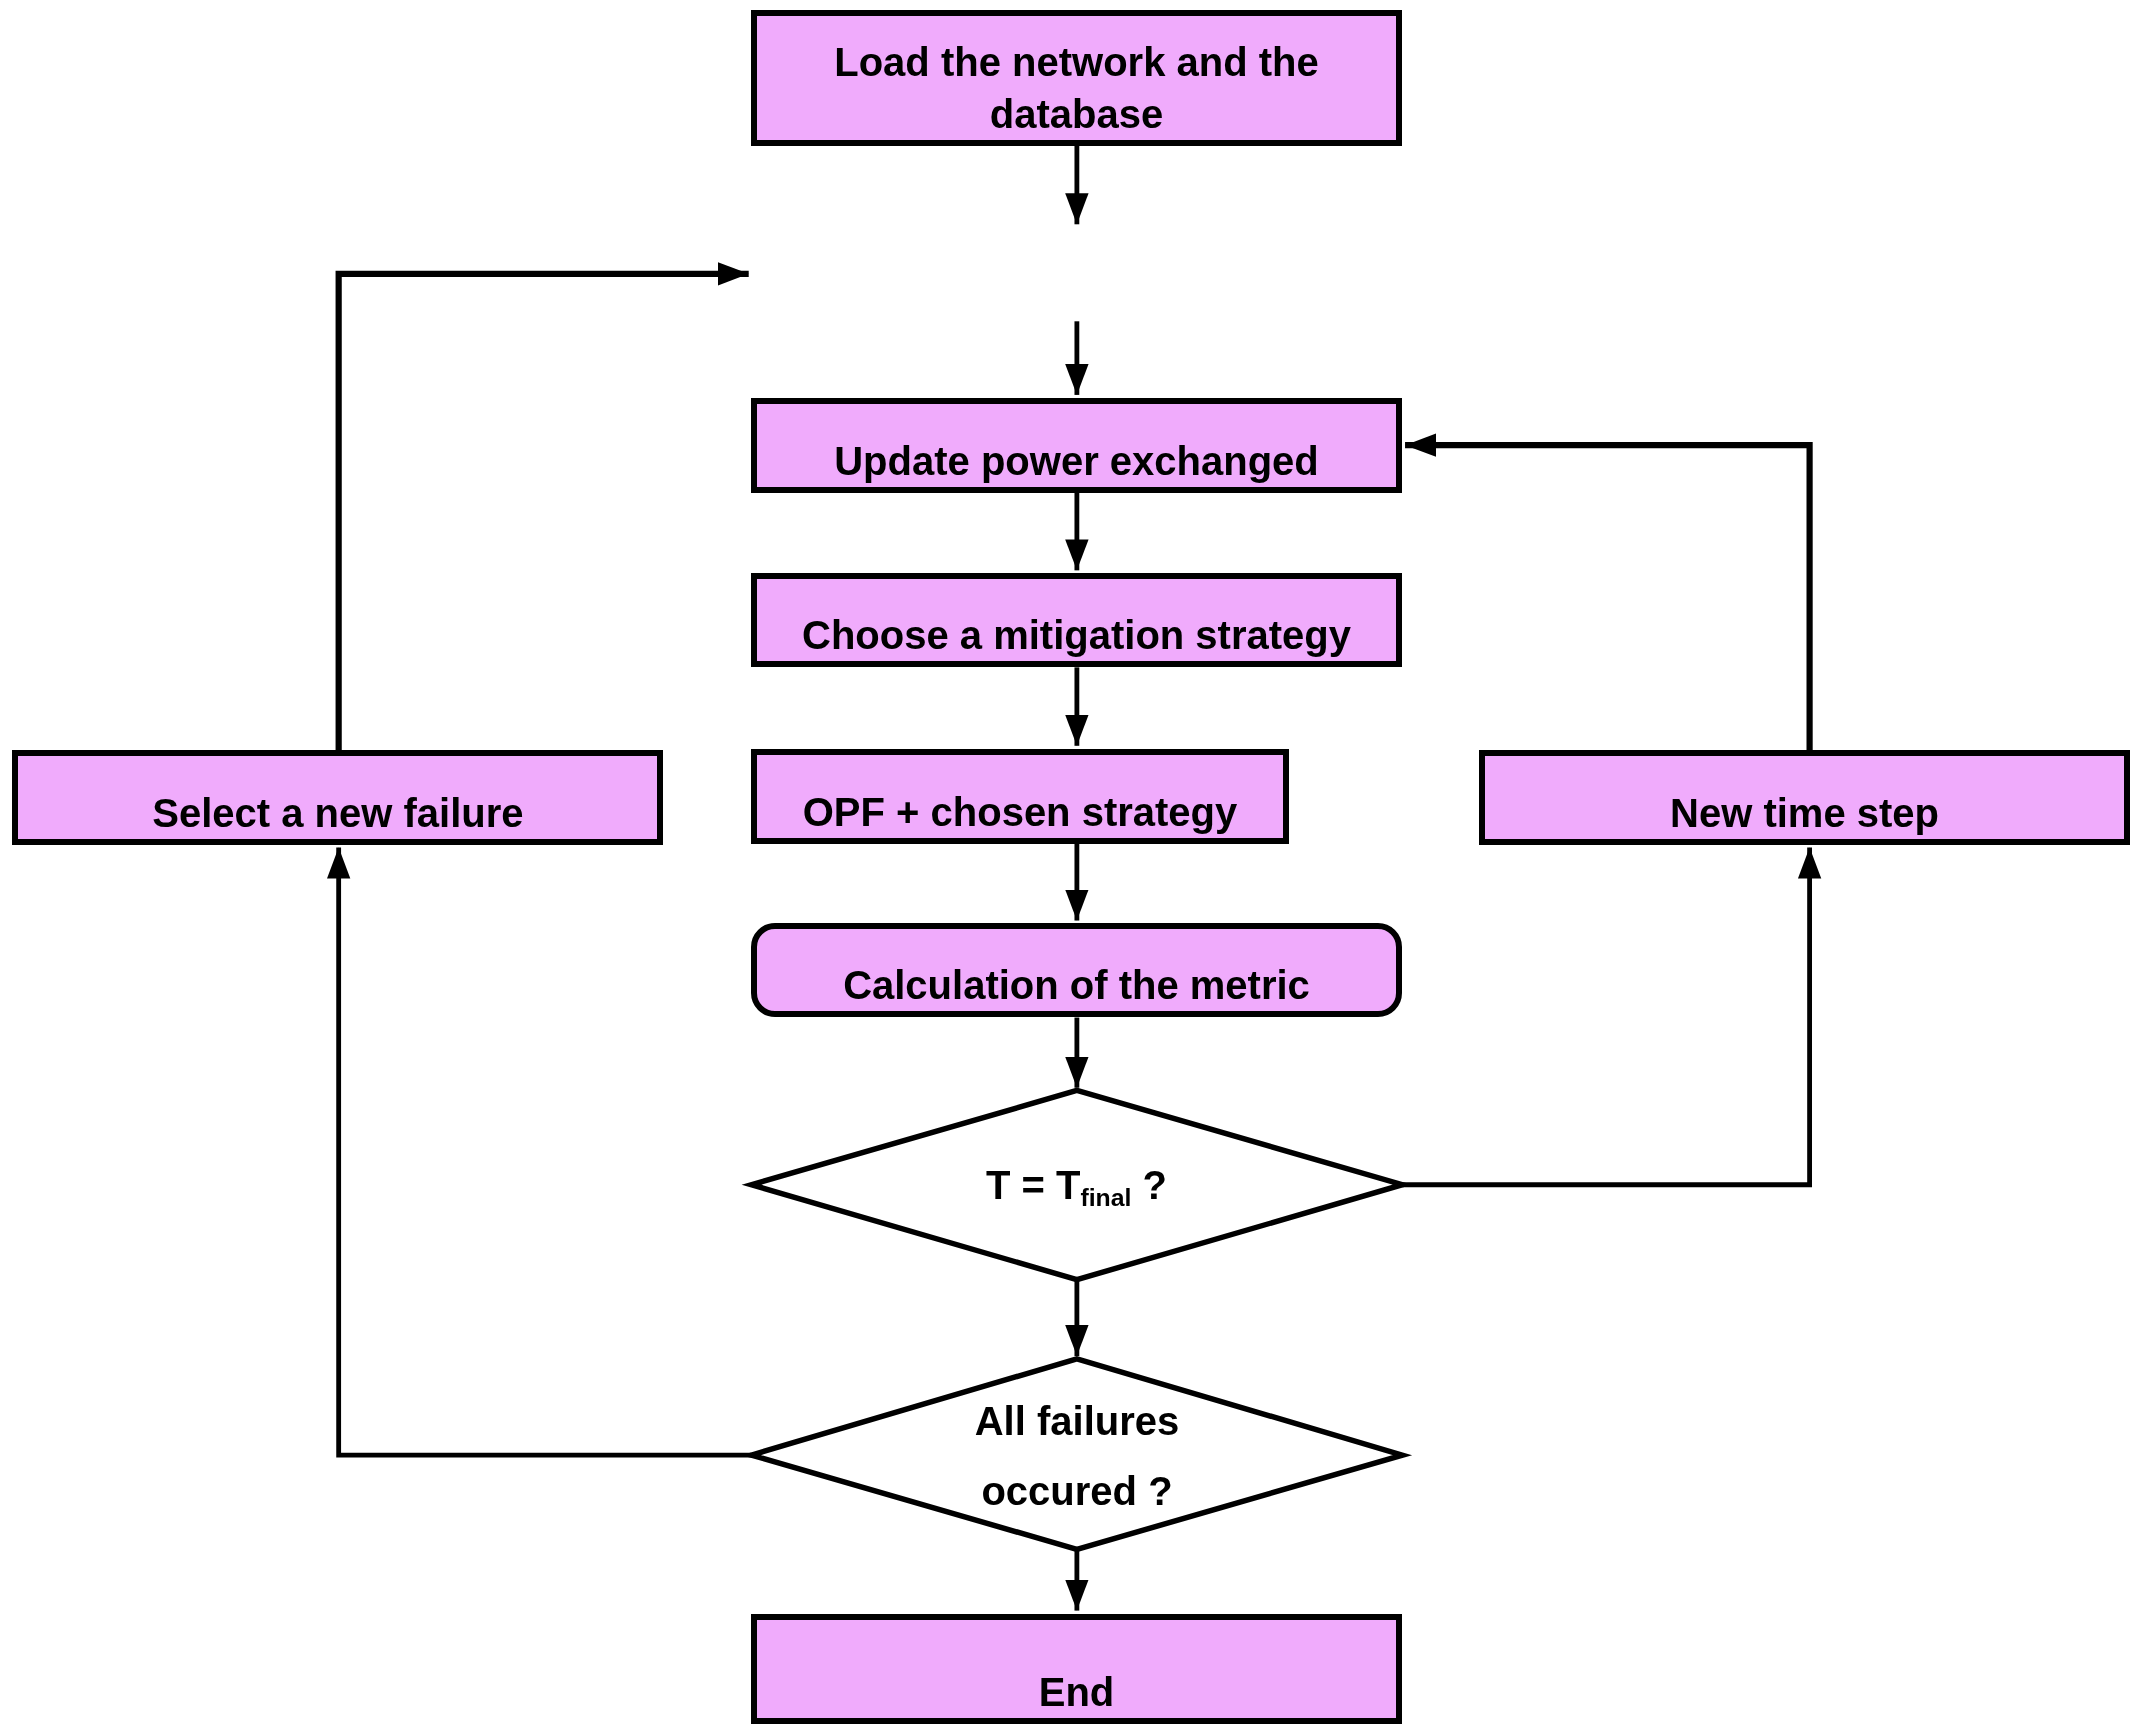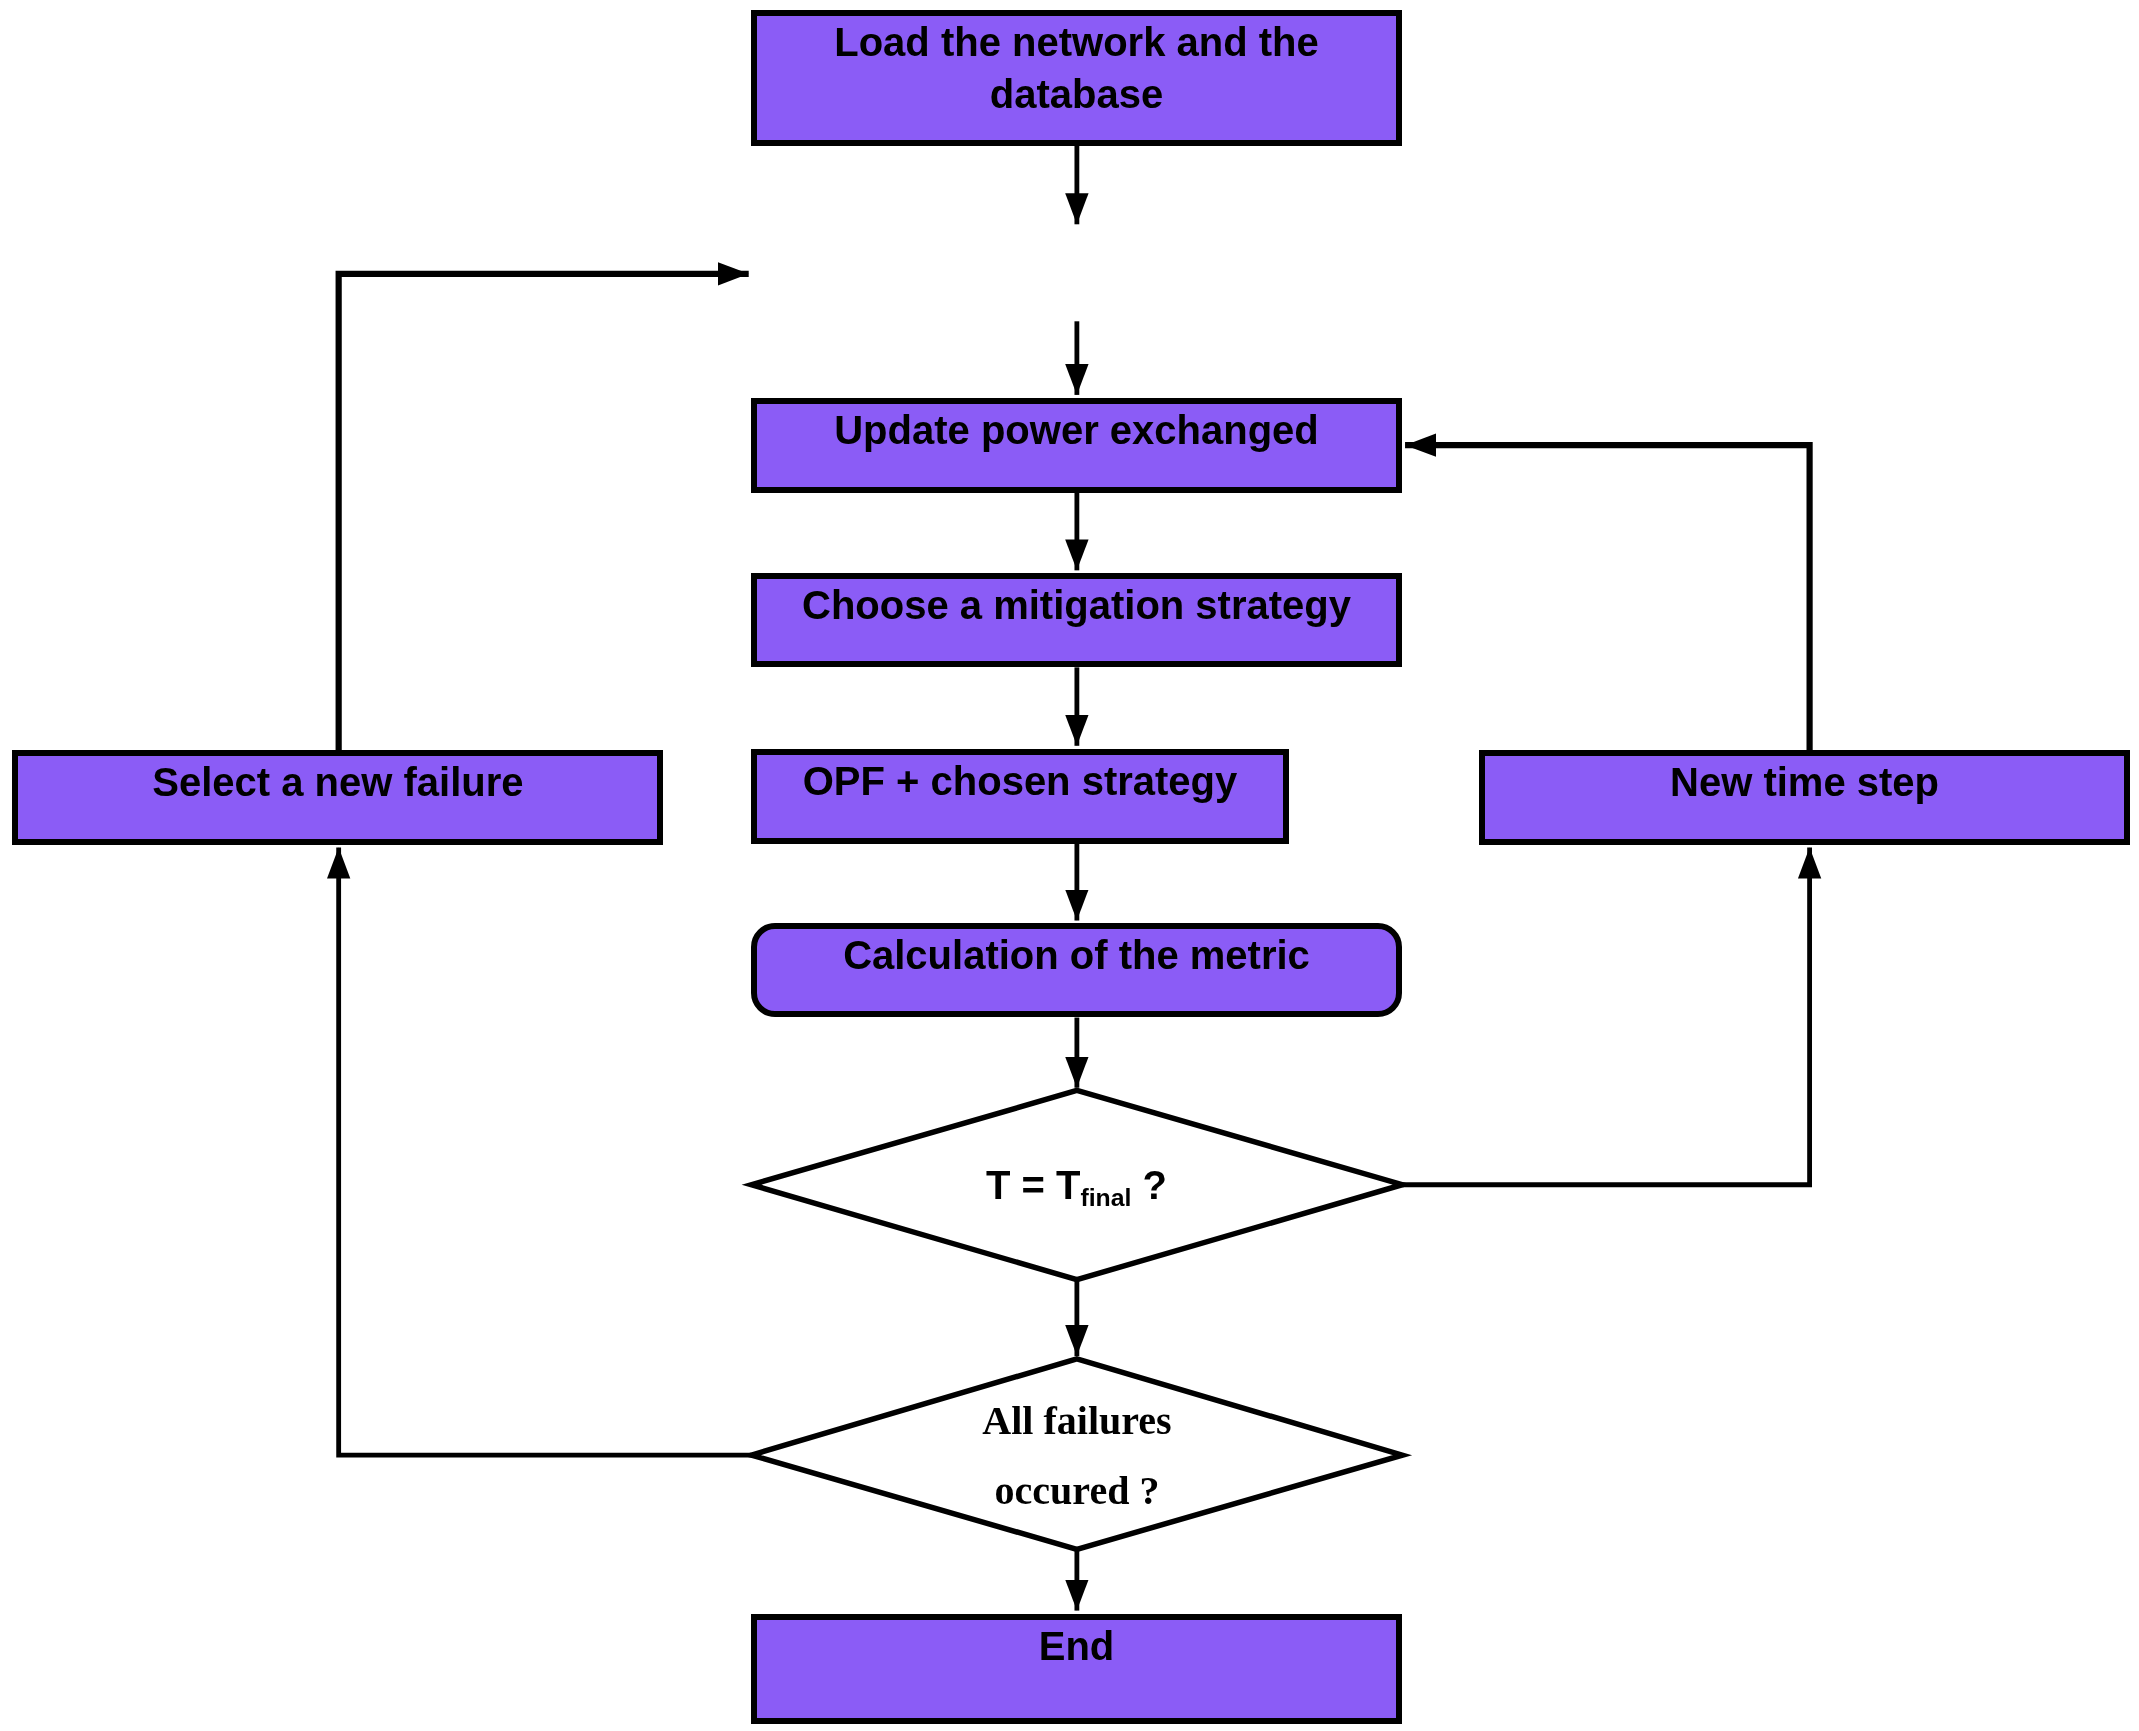--- a/index.html
+++ b/index.html
@@ -10,22 +10,22 @@
     font-family:"Liberation Sans", sans-serif;
     font-weight:bold;
     color:#000000;
     overflow:hidden;
   }
   svg.wires{position:absolute;left:0;top:0;width:2140px;height:1731px;}
   .box{
     position:absolute;
     box-sizing:border-box;
     border:6.9px solid #000000;
-    background:#8b5cf6;
-    display:flex;align-items:flex-start;justify-content:center;
+    background:#f0abfc;
+    display:flex;align-items:flex-end;justify-content:center;
     text-align:center;
     font-size:40px;
     line-height:1.3;
     padding:0 3px;
   }
   .dlabel{
     position:absolute;
     display:flex;align-items:center;justify-content:center;
     text-align:center;
     font-size:40px;
@@ -96,21 +96,21 @@
   </div>
 
   <div class="box" style="left:1479px;top:750px;width:651px;height:95px;">
     <span>New time step</span>
   </div>
 
   <div class="dlabel" style="left:870px;top:1116px;width:413px;height:138px;">
     <span><span>T = T</span><sub class="subscript">final</sub><span> ?</span></span>
   </div>
 
-  <div class="dlabel" style="left:836px;top:1366px;width:482px;height:179px;font-family:Liberation Serif, serif;">
+  <div class="dlabel" style="left:836px;top:1366px;width:482px;height:179px;">
     <span class="lines">
       <span>All failures</span>
       <span>occured ?</span>
     </span>
   </div>
 
   <div class="box" style="left:751px;top:1614px;width:651px;height:110px;">
     <span>End</span>
   </div>
 

